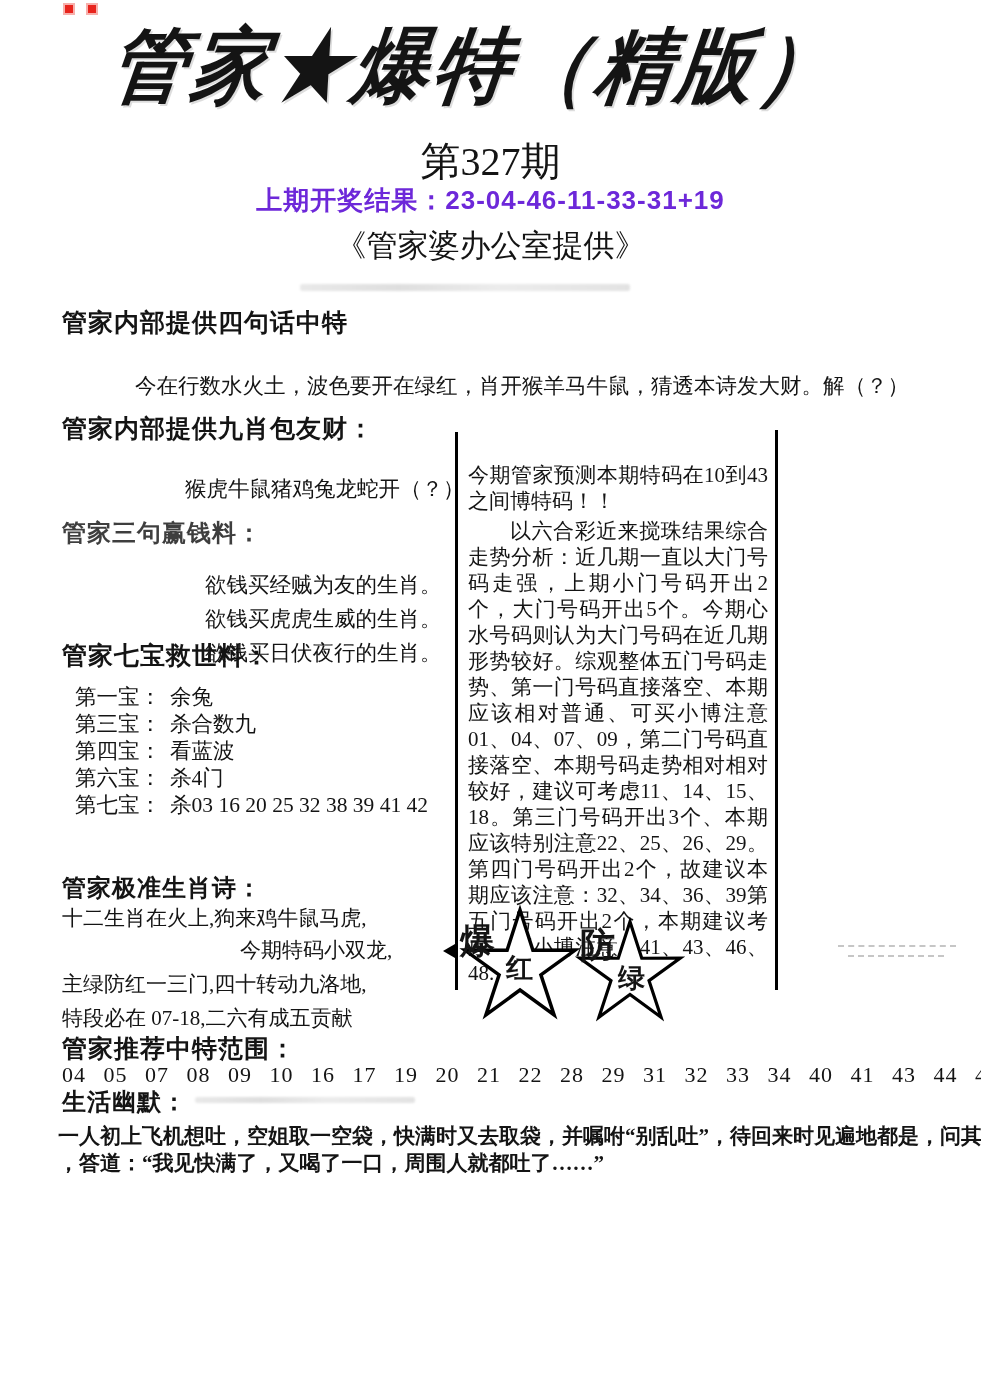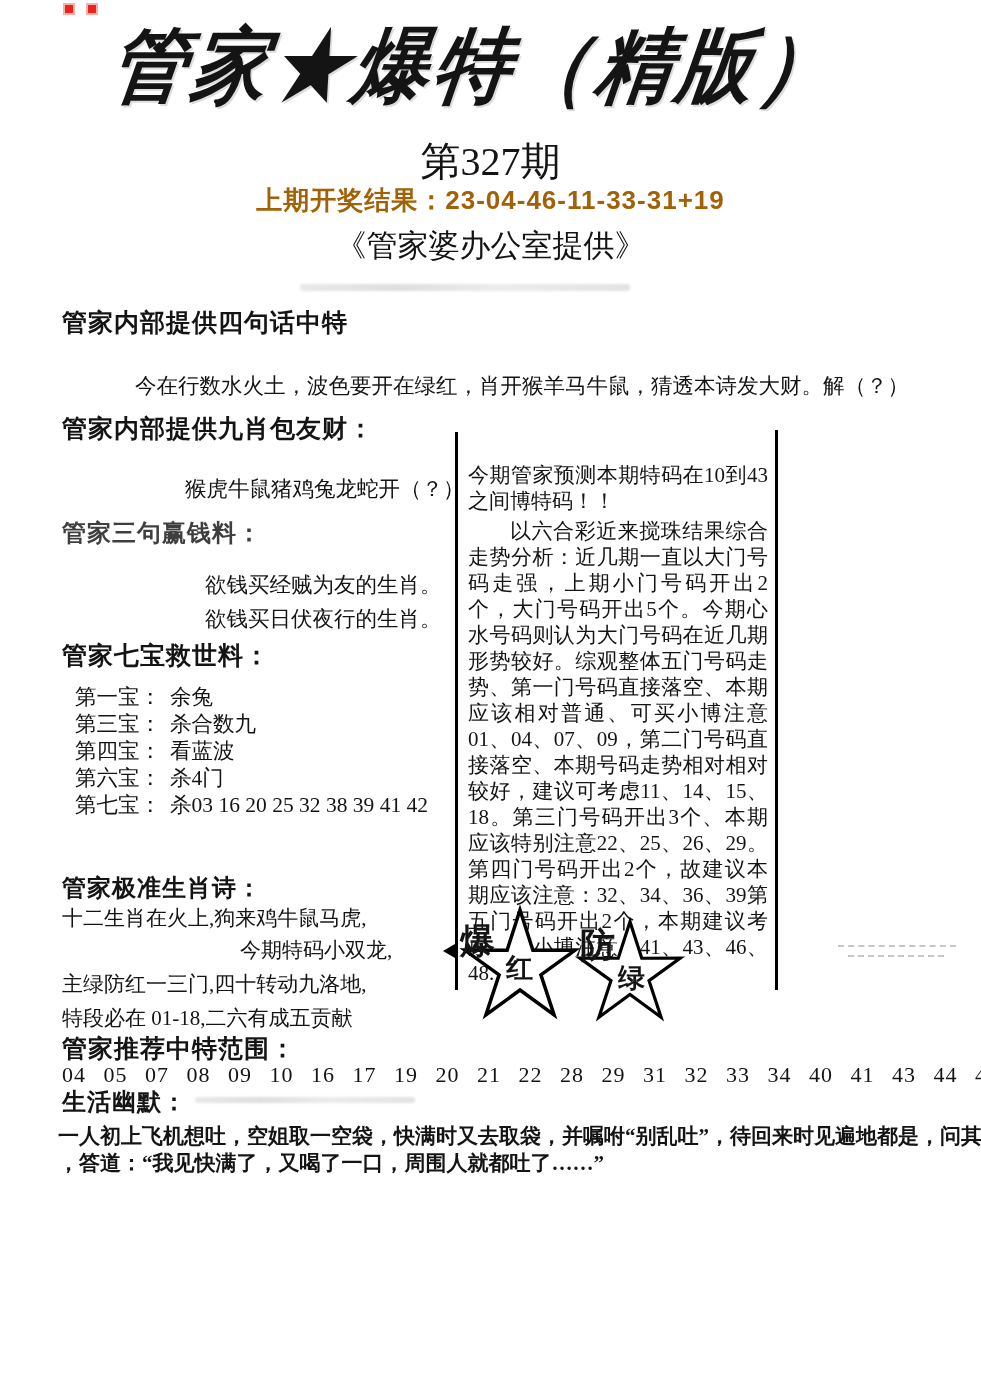--- a/index.html
+++ b/index.html
@@ -69,50 +69,51 @@
   .joke { font-size:21px; font-weight:bold; }
 </style>
 </head>
 <body>
 
 <div class="abs stamp" style="left:63px; top:3px;"></div>
 <div class="abs stamp" style="left:86px; top:3px;"></div>
 
 <div class="abs masthead nowrap">管家★爆特（精版）</div>
 <div class="abs center issue">第327期</div>
-<div class="abs center result" style="color:#a16207;"><span>上期开奖结果：</span><span>23-04-46-11-33-31+19</span></div>
+<div class="abs center result" style="color:#6d28d9;"><span>上期开奖结果：</span><span>23-04-46-11-33-31+19</span></div>
 <div class="abs center provider">《管家婆办公室提供》</div>
 <div class="abs smudge" style="left:300px; top:284px; width:330px; height:7px;"></div>
 
 <div class="abs h1" style="left:62px; top:306px;">管家内部提供四句话中特</div>
 <div class="abs body-t nowrap" style="left:135px; top:371px;">今在行数水火土，波色要开在绿红，肖开猴羊马牛鼠，猜透本诗发大财。解（？）</div>
 
 <div class="abs h1" style="left:62px; top:412px;">管家内部提供九肖包友财：</div>
 <div class="abs body-t nowrap" style="left:185px; top:474px;">猴虎牛鼠猪鸡兔龙蛇开（？）</div>
 
 <div class="abs h2 faded" style="left:62px; top:517px;">管家三句赢钱料：</div>
 <div class="abs body-t three-lines" style="left:205px; top:548px;margin-top:20px;">
   <div>欲钱买经贼为友的生肖。</div>
+  <div>欲钱买虎虎生威的生肖。</div>
   <div>欲钱买日伏夜行的生肖。</div>
 </div>
 
 <div class="abs h1" style="left:62px; top:639px;">管家七宝救世料：</div>
 <div class="abs body-t treasures" style="left:75px; top:684px;">
   <div><span>第一宝：</span><span class="val">余兔</span></div>
   <div><span>第三宝：</span><span class="val">杀合数九</span></div>
   <div><span>第四宝：</span><span class="val">看蓝波</span></div>
   <div><span>第六宝：</span><span class="val">杀4门</span></div>
   <div><span>第七宝：</span><span class="val">杀03 16 20 25 32 38 39 41 42</span></div>
 </div>
 
 <div class="abs h2" style="left:62px; top:872px;">管家极准生肖诗：</div>
 <div class="abs small-t nowrap" style="left:62px; top:904px;">十二生肖在火上,狗来鸡牛鼠马虎,</div>
 <div class="abs small-t nowrap" style="left:240px; top:936px;">今期特码小双龙,</div>
 <div class="abs small-t nowrap" style="left:62px; top:970px;">主绿防红一三门,四十转动九洛地,</div>
-<div class="abs small-t nowrap" style="left:62px; top:1004px;">特段必在 01-18,二六有成五贡献</div>
+<div class="abs small-t nowrap" style="left:62px; top:1004px;">特段必在 07-18,二六有成五贡献</div>
 
 <div class="abs vline" style="left:455px; top:432px; height:558px;"></div>
 <div class="abs vline" style="left:775px; top:430px; height:560px;"></div>
 <div class="abs boxtext" style="left:464px; top:458px;">
   <p>今期管家预测本期特码在10到43之间博特码！！</p>
   <p class="indent">以六合彩近来搅珠结果综合走势分析：近几期一直以大门号码走强，上期小门号码开出2个，大门号码开出5个。今期心水号码则认为大门号码在近几期形势较好。综观整体五门号码走势、第一门号码直接落空、本期应该相对普通、可买小博注意01、04、07、09，第二门号码直接落空、本期号码走势相对相对较好，建议可考虑11、14、15、18。第三门号码开出3个、本期应该特别注意22、25、26、29。第四门号码开出2个，故建议本期应该注意：32、34、36、39第五门号码开出2个，本期建议考虑，可小博注意：41、43、46、48.</p>
 </div>
 <div class="abs arrow-left" style="left:443px; top:944px;"></div>
 <div class="abs dashline" style="left:838px; top:945px; width:118px;"></div>
 <div class="abs dashline" style="left:848px; top:955px; width:96px;"></div>

